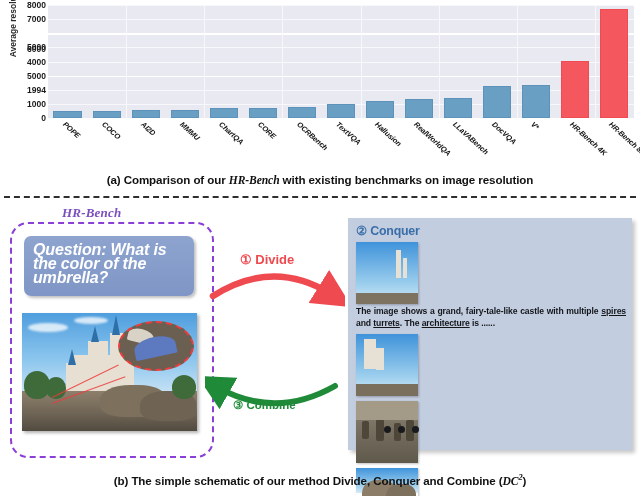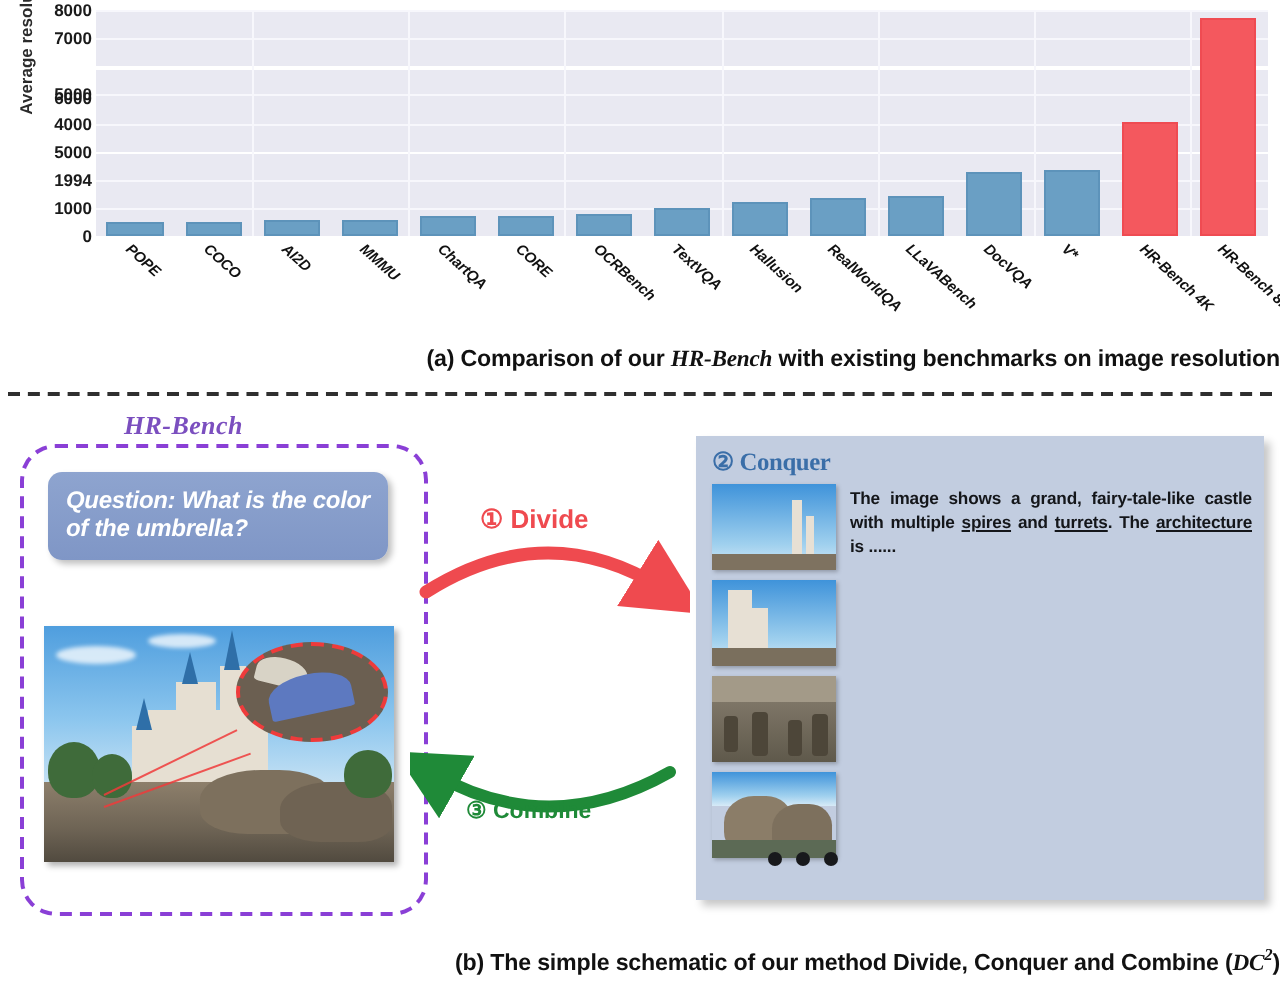--- a/index.html
+++ b/index.html
@@ -58,21 +58,21 @@
     position:absolute;top:2px;left:50%;
     font-size:7.4px;font-weight:bold;font-style:italic;color:#111;
     white-space:nowrap;
     transform-origin:left top;
     transform:rotate(42deg) translate(-2px,-1px);
     letter-spacing:-0.1px;
   }
 
   
   .caption{
-    position:absolute;width:640px;text-align:right;
+    position:absolute;width:640px;text-align:center;
     font-size:11.6px;font-weight:bold;color:#111;
     font-family:"Liberation Sans", sans-serif;
     letter-spacing:-0.1px;
   }
   #caption-a{top:173px;}
   #caption-b{top:473px;}
   .cap-it{font-family:"Liberation Serif", serif;font-style:italic;font-weight:bold;}
   .cap-mono-it{font-family:"Liberation Serif", serif;font-style:italic;font-weight:bold;}
   .sup{font-size:0.72em;vertical-align:super;}
 
@@ -91,26 +91,26 @@
     letter-spacing:0.2px;
   }
 
   #hr-bench-box{
     position:absolute;left:10px;top:22px;width:200px;height:232px;
     border:2.2px dashed #8a3fd6;border-radius:18px;
     background:#ffffff;
   }
 
   #question-bubble{
-    position:absolute;left:24px;top:36px;width:170px;height:44px;
+    position:absolute;left:24px;top:36px;width:170px;height:60px;
     background:linear-gradient(180deg,#8ea4cf 0%,#7f96c6 100%);
     border-radius:7px;
     box-shadow:2px 2px 3px rgba(0,0,0,0.25);
     color:#ffffff;
-    font-size:12px;font-weight:bold;font-style:italic;
+    font-size:16px;font-weight:bold;font-style:italic;
     line-height:14px;
     padding:7px 8px 0 9px;
     box-sizing:border-box;
     letter-spacing:-0.15px;
   }
 
   
   #castle-photo{
     position:absolute;left:22px;top:113px;width:175px;height:118px;
     box-shadow:2px 2px 3px rgba(0,0,0,0.3);
@@ -160,24 +160,24 @@
   }
 
   
   #conquer-panel{
     position:absolute;left:348px;top:18px;width:284px;height:232px;
     background:#c2cde0;
     box-shadow:3px 3px 4px rgba(0,0,0,0.22);
   }
   #conquer-title{
     position:absolute;left:8px;top:5px;
-    font-size:12.4px;font-weight:bold;color:#3a6ea8;letter-spacing:-0.2px;font-family:Liberation Serif, serif;
+    font-size:12.4px;font-weight:bold;color:#3a6ea8;letter-spacing:-0.2px;
   }
   #conquer-rows{position:absolute;left:8px;top:24px;width:270px;}
-  .crow{display:flex;align-items:flex-start;margin-bottom:5px;}
+  .crow{display:flex;align-items:flex-start;margin-bottom:5px;flex-direction:column;}
   .cthumb{
     width:62px;height:43px;flex:0 0 62px;margin-right:7px;
     box-shadow:1px 1px 2px rgba(0,0,0,0.25);overflow:hidden;position:relative;
   }
   .ctext{
     flex:1 1 auto;
     font-size:8.6px;font-weight:bold;color:#14161a;
     line-height:12.0px;text-align:justify;
     letter-spacing:-0.1px;
     padding-top:1px;

